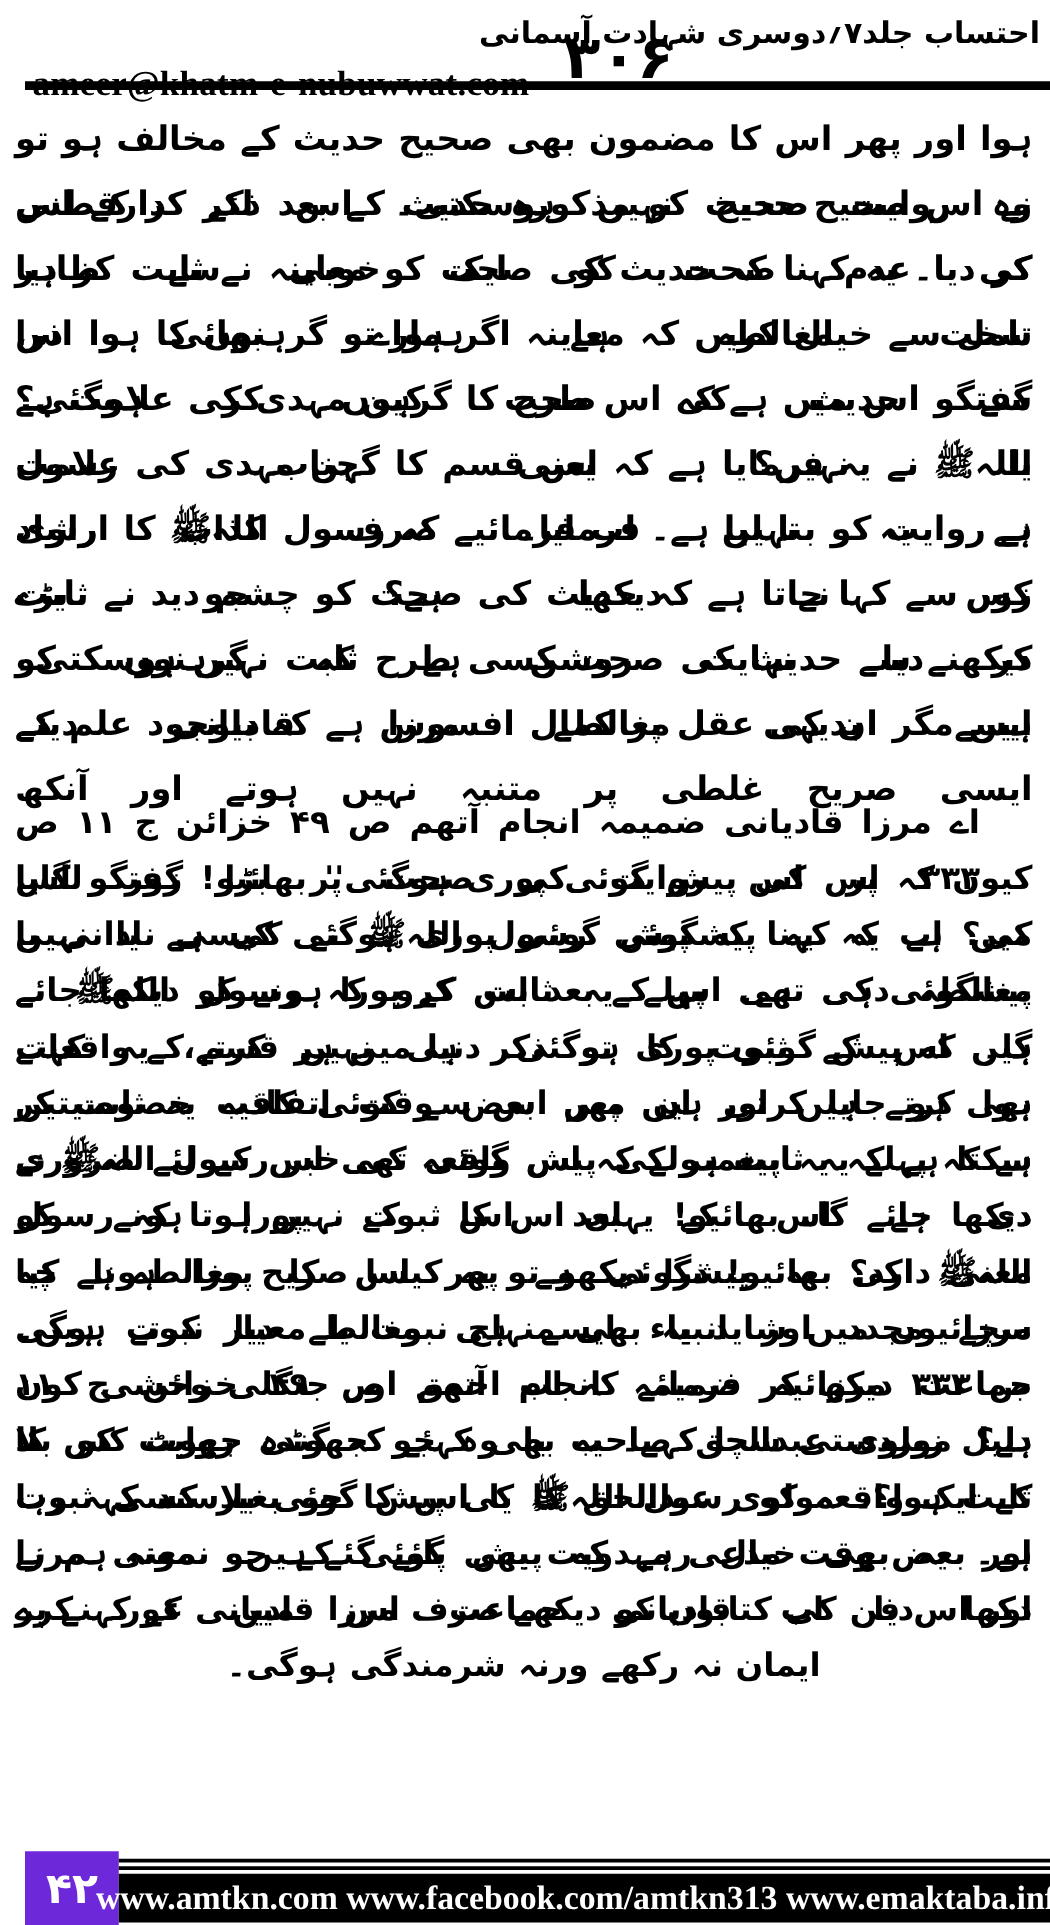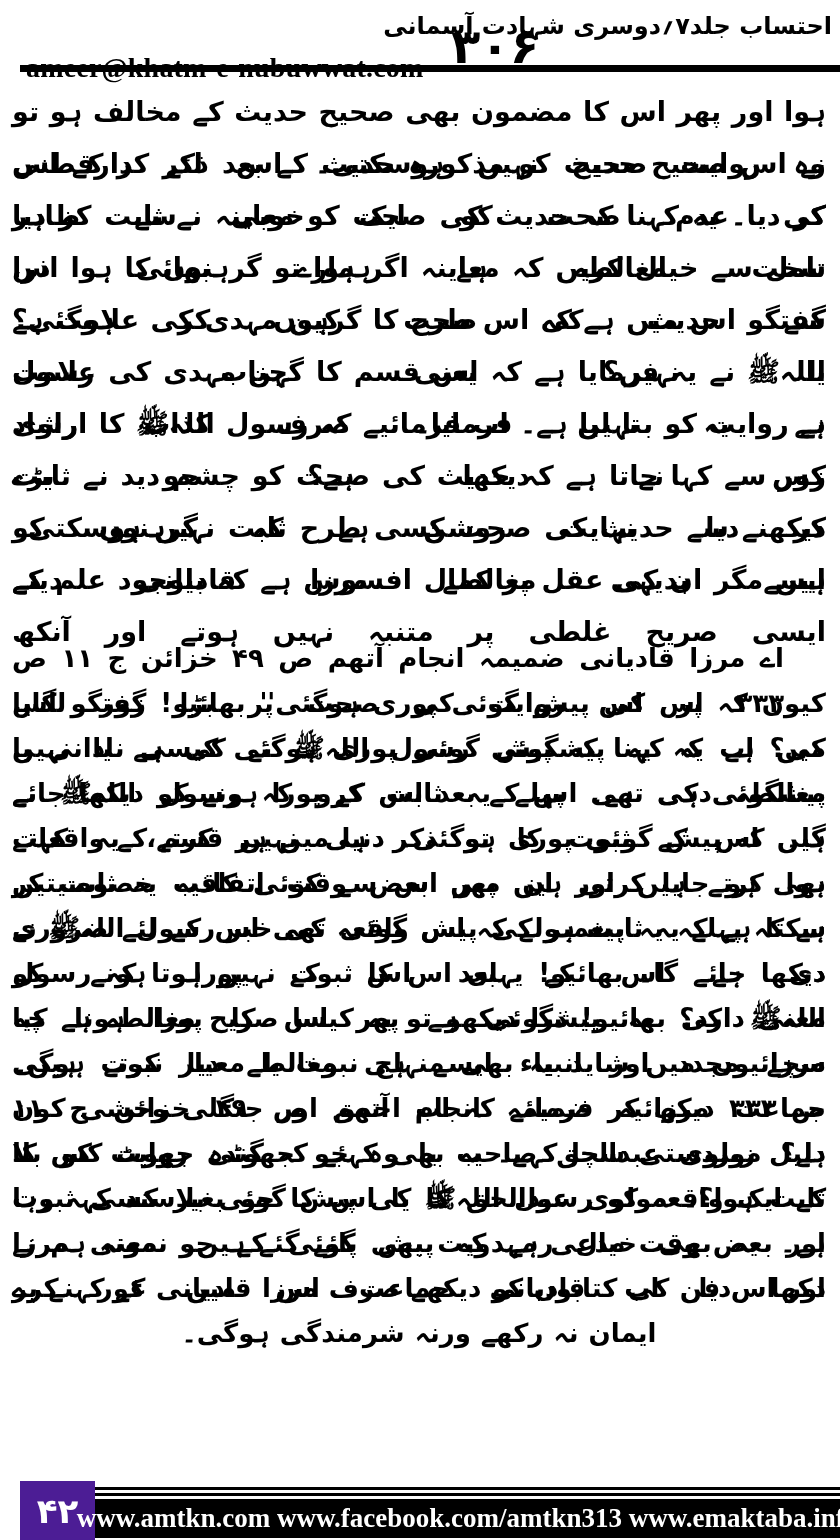--- a/index.html
+++ b/index.html
@@ -17,21 +17,21 @@
   .body-text{position:absolute;top:86px;left:12px;right:14px;direction:rtl;}
   .bline{font-weight:bold;text-align:justify;text-align-last:justify;-moz-text-align-last:justify;
          word-spacing:1px;}
   .p1 .bline{font-size:27px;line-height:52px;height:52px;}
   .p2{margin-top:30px;}
   .p2 .bline{font-size:26px;line-height:45px;height:45px;}
   .indent-first{padding-right:42px;}
   .last-right{text-align-last:right;-moz-text-align-last:right;}
   .last-center{text-align-last:center;-moz-text-align-last:center;}
   
-  .ftr-pagebox{position:absolute;left:20px;top:1481px;width:75px;height:59px;background:#4c1d95;
+  .ftr-pagebox{position:absolute;left:20px;top:1481px;width:75px;height:59px;background:#6d28d9;
                color:#fff;display:flex;align-items:center;justify-content:center;
                font-size:34px;font-weight:bold;direction:rtl;}
   .ftr-rule1{position:absolute;left:95px;right:0;top:1487px;height:3px;background:#000;}
   .ftr-rule2{position:absolute;left:95px;right:0;top:1493px;height:3px;background:#000;}
   .ftr-bar{position:absolute;left:95px;right:0;top:1499px;height:39px;background:#000;
            color:#fff;display:flex;align-items:center;justify-content:center;
            font-family:"Liberation Serif",serif;font-weight:bold;font-size:27px;white-space:nowrap;}
 </style>
 </head>
 <body>

